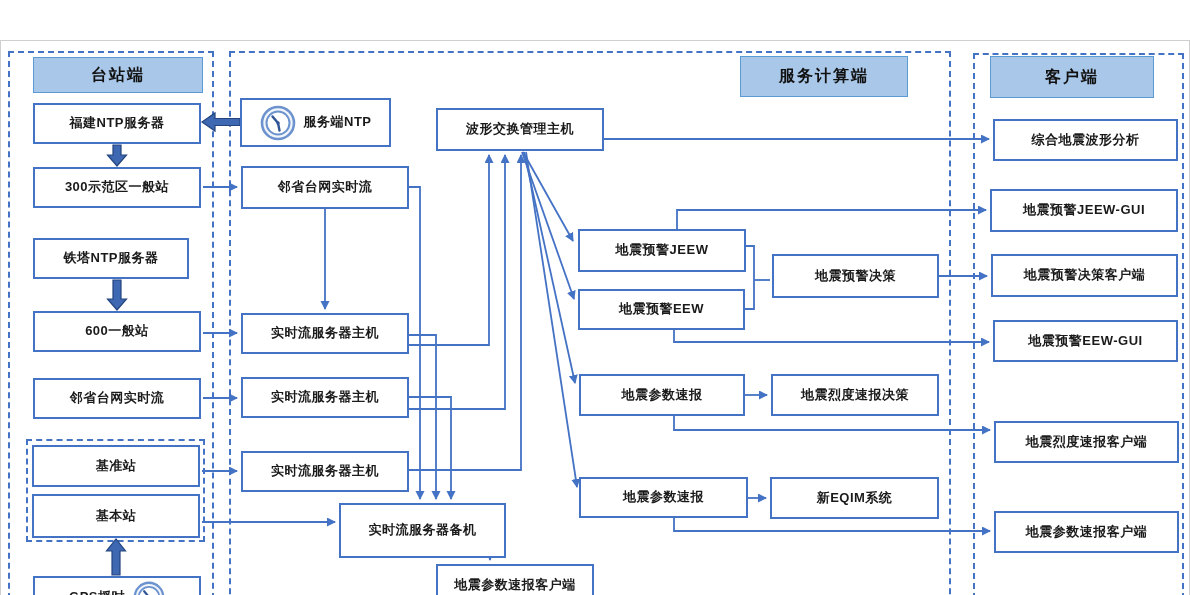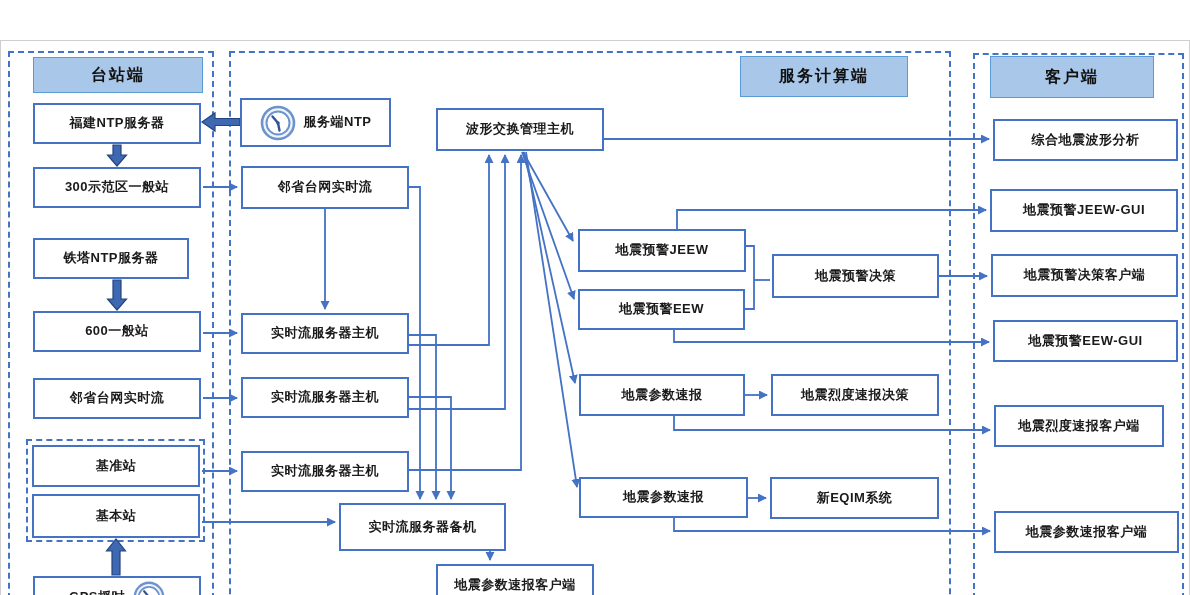--- a/index.html
+++ b/index.html
@@ -105,30 +105,30 @@
       <circle cx="18" cy="18" r="1.7" fill="#2F5597"></circle>
     </svg>
     <span>服务端NTP</span>
   </div>
 
   <div class="node" style="left:240px;top:125px;width:168px;height:43px">邻省台网实时流</div>
   <div class="node" style="left:435px;top:67px;width:168px;height:43px">波形交换管理主机</div>
   <div class="node" style="left:240px;top:272px;width:168px;height:41px">实时流服务器主机</div>
   <div class="node" style="left:240px;top:336px;width:168px;height:41px">实时流服务器主机</div>
   <div class="node" style="left:240px;top:410px;width:168px;height:41px">实时流服务器主机</div>
-  <div class="node" style="left:338px;top:462px;width:167px;height:48px">实时流服务器备机</div>
+  <div class="node" style="left:338px;top:462px;width:167px;height:55px">实时流服务器备机</div>
   <div class="node" style="left:435px;top:523px;width:158px;height:42px">地震参数速报客户端</div>
   <div class="node" style="left:577px;top:188px;width:168px;height:43px">地震预警JEEW</div>
   <div class="node" style="left:577px;top:248px;width:167px;height:41px">地震预警EEW</div>
   <div class="node" style="left:771px;top:213px;width:167px;height:44px">地震预警决策</div>
   <div class="node" style="left:578px;top:333px;width:166px;height:42px">地震参数速报</div>
   <div class="node" style="left:770px;top:333px;width:168px;height:42px">地震烈度速报决策</div>
   <div class="node" style="left:578px;top:436px;width:169px;height:41px">地震参数速报</div>
   <div class="node" style="left:769px;top:436px;width:169px;height:42px">新EQIM系统</div>
 
   <div class="node" style="left:992px;top:78px;width:185px;height:42px">综合地震波形分析</div>
   <div class="node" style="left:990px;top:213px;width:187px;height:43px">地震预警决策客户端</div>
   <div class="node" style="left:989px;top:148px;width:188px;height:43px">地震预警JEEW-GUI</div>
   <div class="node" style="left:992px;top:279px;width:185px;height:42px">地震预警EEW-GUI</div>
-  <div class="node" style="left:993px;top:364px;width:170px;height:42px">地震烈度速报客户端</div>
+  <div class="node" style="left:993px;top:380px;width:185px;height:42px">地震烈度速报客户端</div>
   <div class="node" style="left:993px;top:470px;width:185px;height:42px">地震参数速报客户端</div>
 
 </div>
 
 </body></html>

